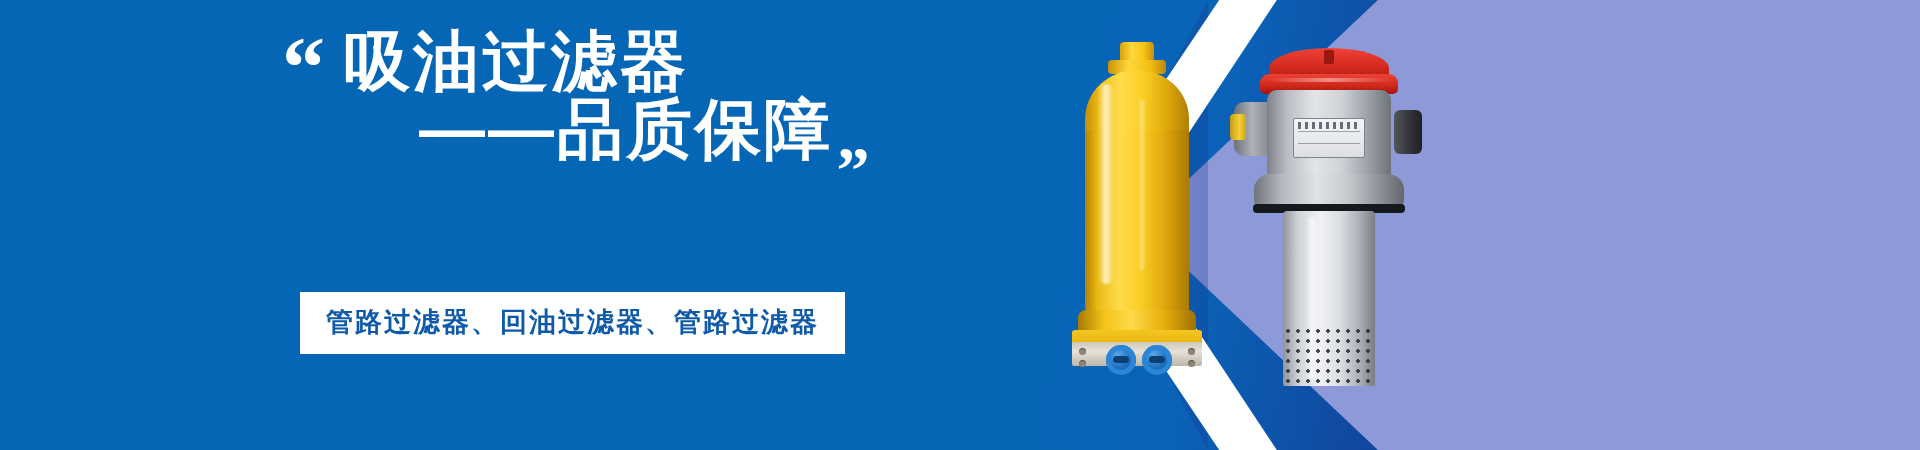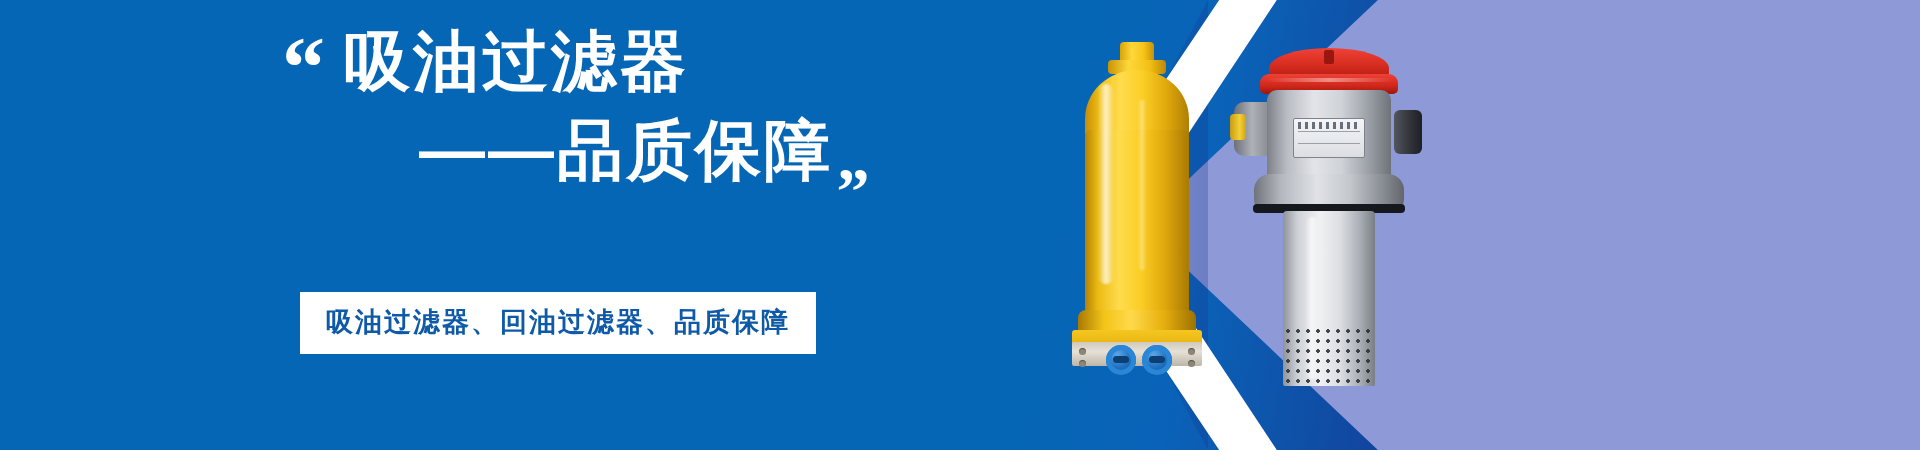--- a/index.html
+++ b/index.html
@@ -50,21 +50,21 @@
     font-family:"Liberation Serif","DejaVu Serif",serif;
   }
   .line1{
     margin-left:62px;
     font-size:66px; line-height:1.02;
     font-weight:700; letter-spacing:3px;
     white-space:nowrap;
   }
   .line2-wrap{
     display:flex; align-items:flex-end; justify-content:flex-end;
-    width:585px; margin-top:22px;
+    width:585px; margin-top:1px;
   }
   .line2{
     font-size:66px; line-height:1.02;
     font-weight:700; letter-spacing:3px;
     white-space:nowrap;
   }
   .quote-close{
     font-size:66px; line-height:1; font-weight:700;
     margin-left:4px; position:relative; top:6px;
     font-family:"Liberation Serif","DejaVu Serif",serif;
@@ -263,21 +263,21 @@
 
   <div class="headline">
     <span class="quote-open">“</span>
     <div class="line1">吸油过滤器</div>
     <div class="line2-wrap">
       <span class="line2">——品质保障</span>
       <span class="quote-close">„</span>
     </div>
   </div>
 
-  <div class="subtitle">吸油过滤器、回油过滤器、品质保障</div>
+  <div class="subtitle">管路过滤器、回油过滤器、管路过滤器</div>
 
   <div class="prod-yellow">
     <div class="py-cap"></div>
     <div class="py-collar"></div>
     <div class="py-shoulder"></div>
     <div class="py-body"></div>
     <div class="py-gloss"></div>
     <div class="py-gloss2"></div>
     <div class="py-flare"></div>
     <div class="py-base"></div>

